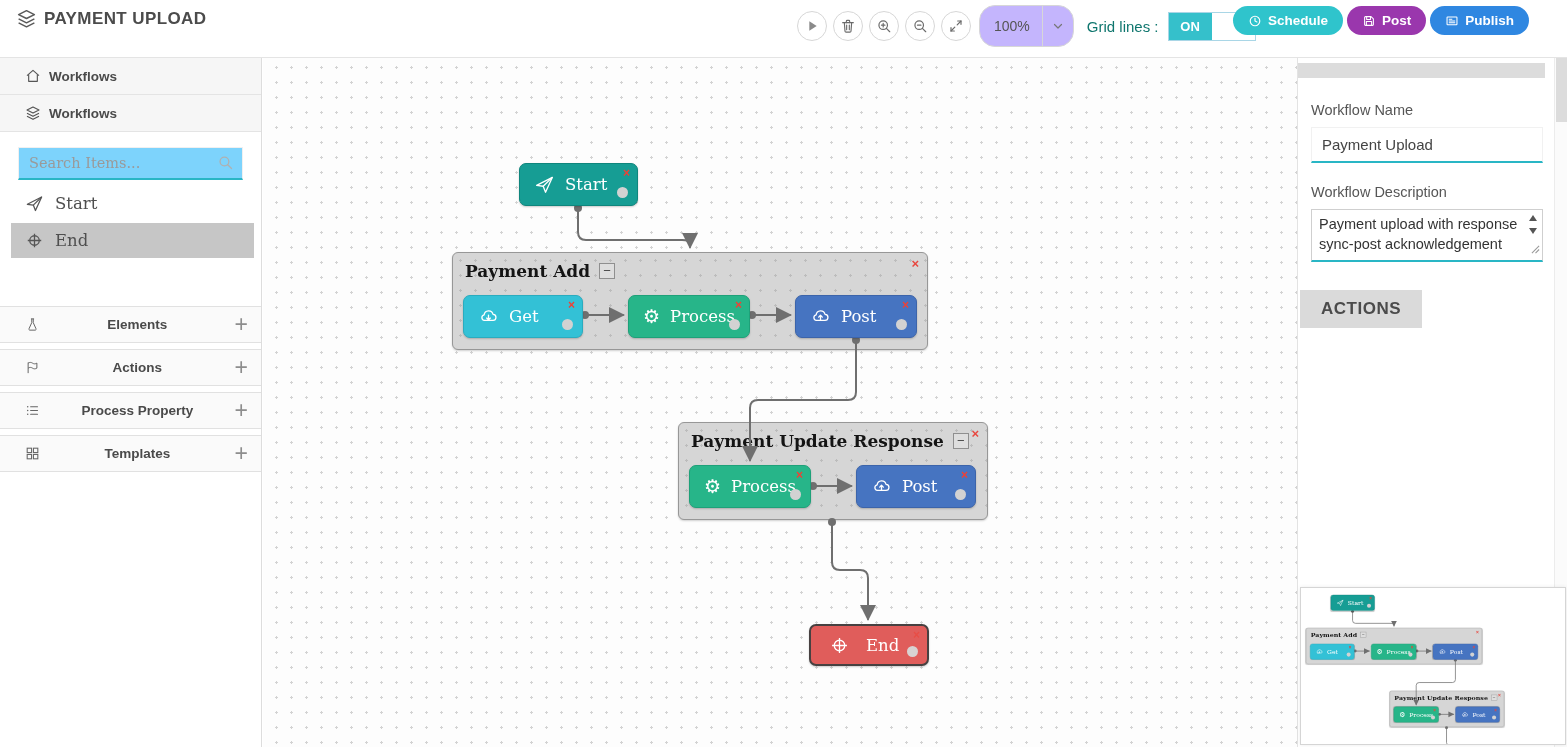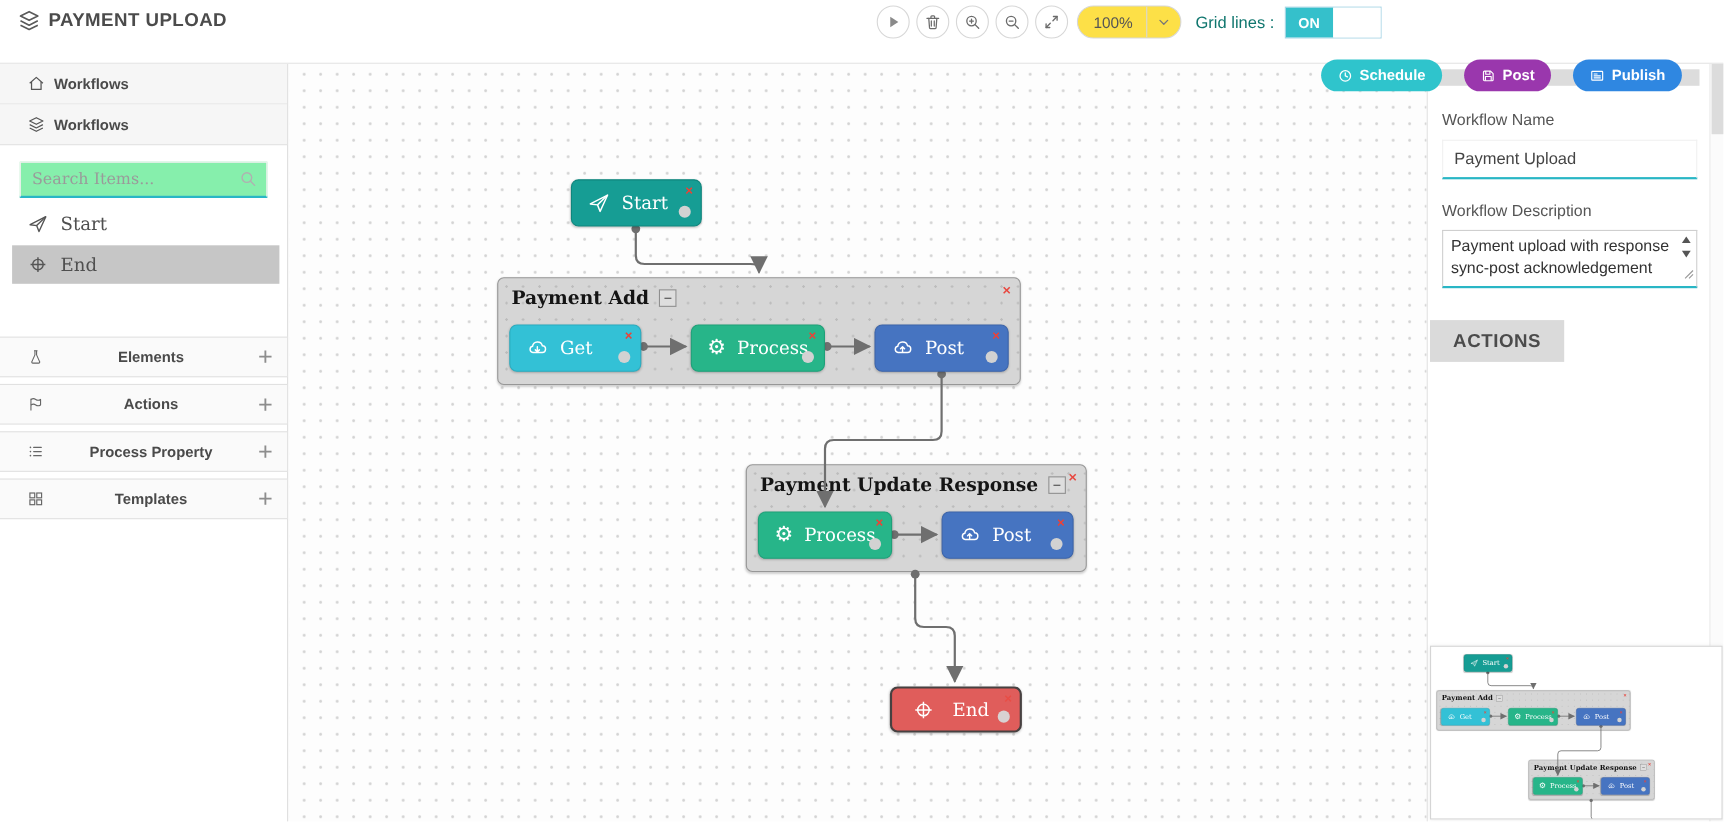--- a/index.html
+++ b/index.html
@@ -8,43 +8,43 @@
   .screen { position:relative; width:1567px; height:747px; background:#fff; overflow:hidden; }
 
   
   .topbar { position:absolute; left:0; top:0; width:1567px; height:58px; background:#fff; border-bottom:1px solid #e4e4e4; z-index:30; }
   .brand { position:absolute; left:16px; top:8px; display:flex; align-items:center; gap:7px; color:#4d4d4d; }
   .brand svg { width:21px; height:21px; stroke:#5a5a5a; }
   .brand-title { font-size:17px; font-weight:bold; letter-spacing:.4px; color:#4b4b4b; }
   .toolbar { position:absolute; left:797px; top:5px; display:flex; align-items:center; }
   .circle-btn { width:30px; height:30px; border:1px solid #d7d7d7; border-radius:50%; background:#fff; display:flex; align-items:center; justify-content:center; margin-right:6px; color:#6b6b6b; cursor:pointer; }
   .circle-btn svg { width:16px; height:16px; }
-  .zoom-pill { height:30px; border:1px solid #d7d7d7; border-radius:16px; display:flex; align-items:center; background:#fde047; margin-left:2px; }
+  .zoom-pill { height:42px; border:1px solid #d7d7d7; border-radius:16px; display:flex; align-items:center; background:#c4b5fd; margin-left:2px; }
   .zoom-val { padding:0 12px 0 14px; font-size:14px; color:#555; }
   .zoom-div { width:1px; align-self:stretch; background:#d7d7d7; }
   .zoom-chev { width:30px; display:flex; align-items:center; justify-content:center; color:#777; }
   .zoom-chev svg { width:12px; height:12px; }
   .grid-label { margin-left:13px; margin-right:9px; font-size:15px; color:#0f766e; }
   .toggle { display:flex; height:29px; border:1px solid #a9d6e6; }
   .toggle-on { width:43px; background:#35c0cb; color:#fff; font-size:13px; font-weight:bold; display:flex; align-items:center; justify-content:center; }
   .toggle-off { width:43px; background:#fff; }
-  .topbar-actions { position:absolute; right:38px; top:6px; display:flex; gap:20px;margin-top:48px; }
+  .topbar-actions { position:absolute; right:38px; top:6px; display:flex; gap:4px; }
   .pill-btn { height:29px; border:none; border-radius:15px; color:#fff; font-size:13.5px; font-weight:bold; display:flex; align-items:center; gap:6px; padding:0 15px; cursor:pointer; font-family:inherit; }
   .pill-btn svg { width:14px; height:14px; }
   .btn-schedule { background:#2fc4cc; }
   .btn-save { background:#9a37ad; }
   .btn-publish { background:#2f87e1; }
 
   
   .sidebar { position:absolute; left:0; top:58px; width:262px; height:689px; background:#fff; border-right:1px solid #ddd; z-index:20; }
   .nav-row { height:37px; display:flex; align-items:center; padding-left:25px; gap:8px; background:#f6f6f6; border-bottom:1px solid #e4e4e4; color:#4a4a4a; font-size:13.5px; font-weight:bold; cursor:pointer; }
   .nav-row svg { width:16px; height:16px; color:#555; }
   .items-header { height:37px; background:#d6d6d6; display:flex; align-items:center; padding-left:14px; font-size:16px; font-weight:bold; color:#3d3d3d; }
   .search-wrap { margin:15px 18px 6px 18px; position:relative; }
-  .search-input { width:100%; height:33px; border:1px solid #f0f0f0; border-bottom:2px solid #29b6c5; padding:0 34px 0 10px; font-family:"DejaVu Serif","Liberation Serif",serif; font-size:14.5px; color:#555; outline:none; background:#86efac; }
+  .search-input { width:100%; height:33px; border:1px solid #f0f0f0; border-bottom:2px solid #29b6c5; padding:0 34px 0 10px; font-family:"DejaVu Serif","Liberation Serif",serif; font-size:14.5px; color:#555; outline:none; background:#7dd3fc; }
   .search-input::placeholder { color:#9a9a9a; }
   .search-icon { position:absolute; right:9px; top:7px; color:#b0b0b0; }
   .search-icon svg { width:17px; height:17px; }
   .palette-item { height:35px; margin:2px 7px 2px 11px; display:flex; align-items:center; padding-left:14px; gap:11px; font-family:"DejaVu Serif","Liberation Serif",serif; font-size:16.5px; color:#4f4f4f; cursor:grab; }
   .palette-item svg { width:19px; height:19px; color:#555; }
   .palette-item.selected { background:#c6c6c6; }
   .acc-spacer { height:40px; }
   .acc-row { height:37px; margin-top:6px; background:#fafafa; border-top:1px solid #e1e1e1; border-bottom:1px solid #e1e1e1; display:flex; align-items:center; padding:0 13px 0 25px; gap:9px; cursor:pointer; }
   .acc-row svg { width:15px; height:15px; color:#666; }
   .acc-label { flex:1; font-size:13.5px; font-weight:bold; color:#4a4a4a;text-align:center; }

